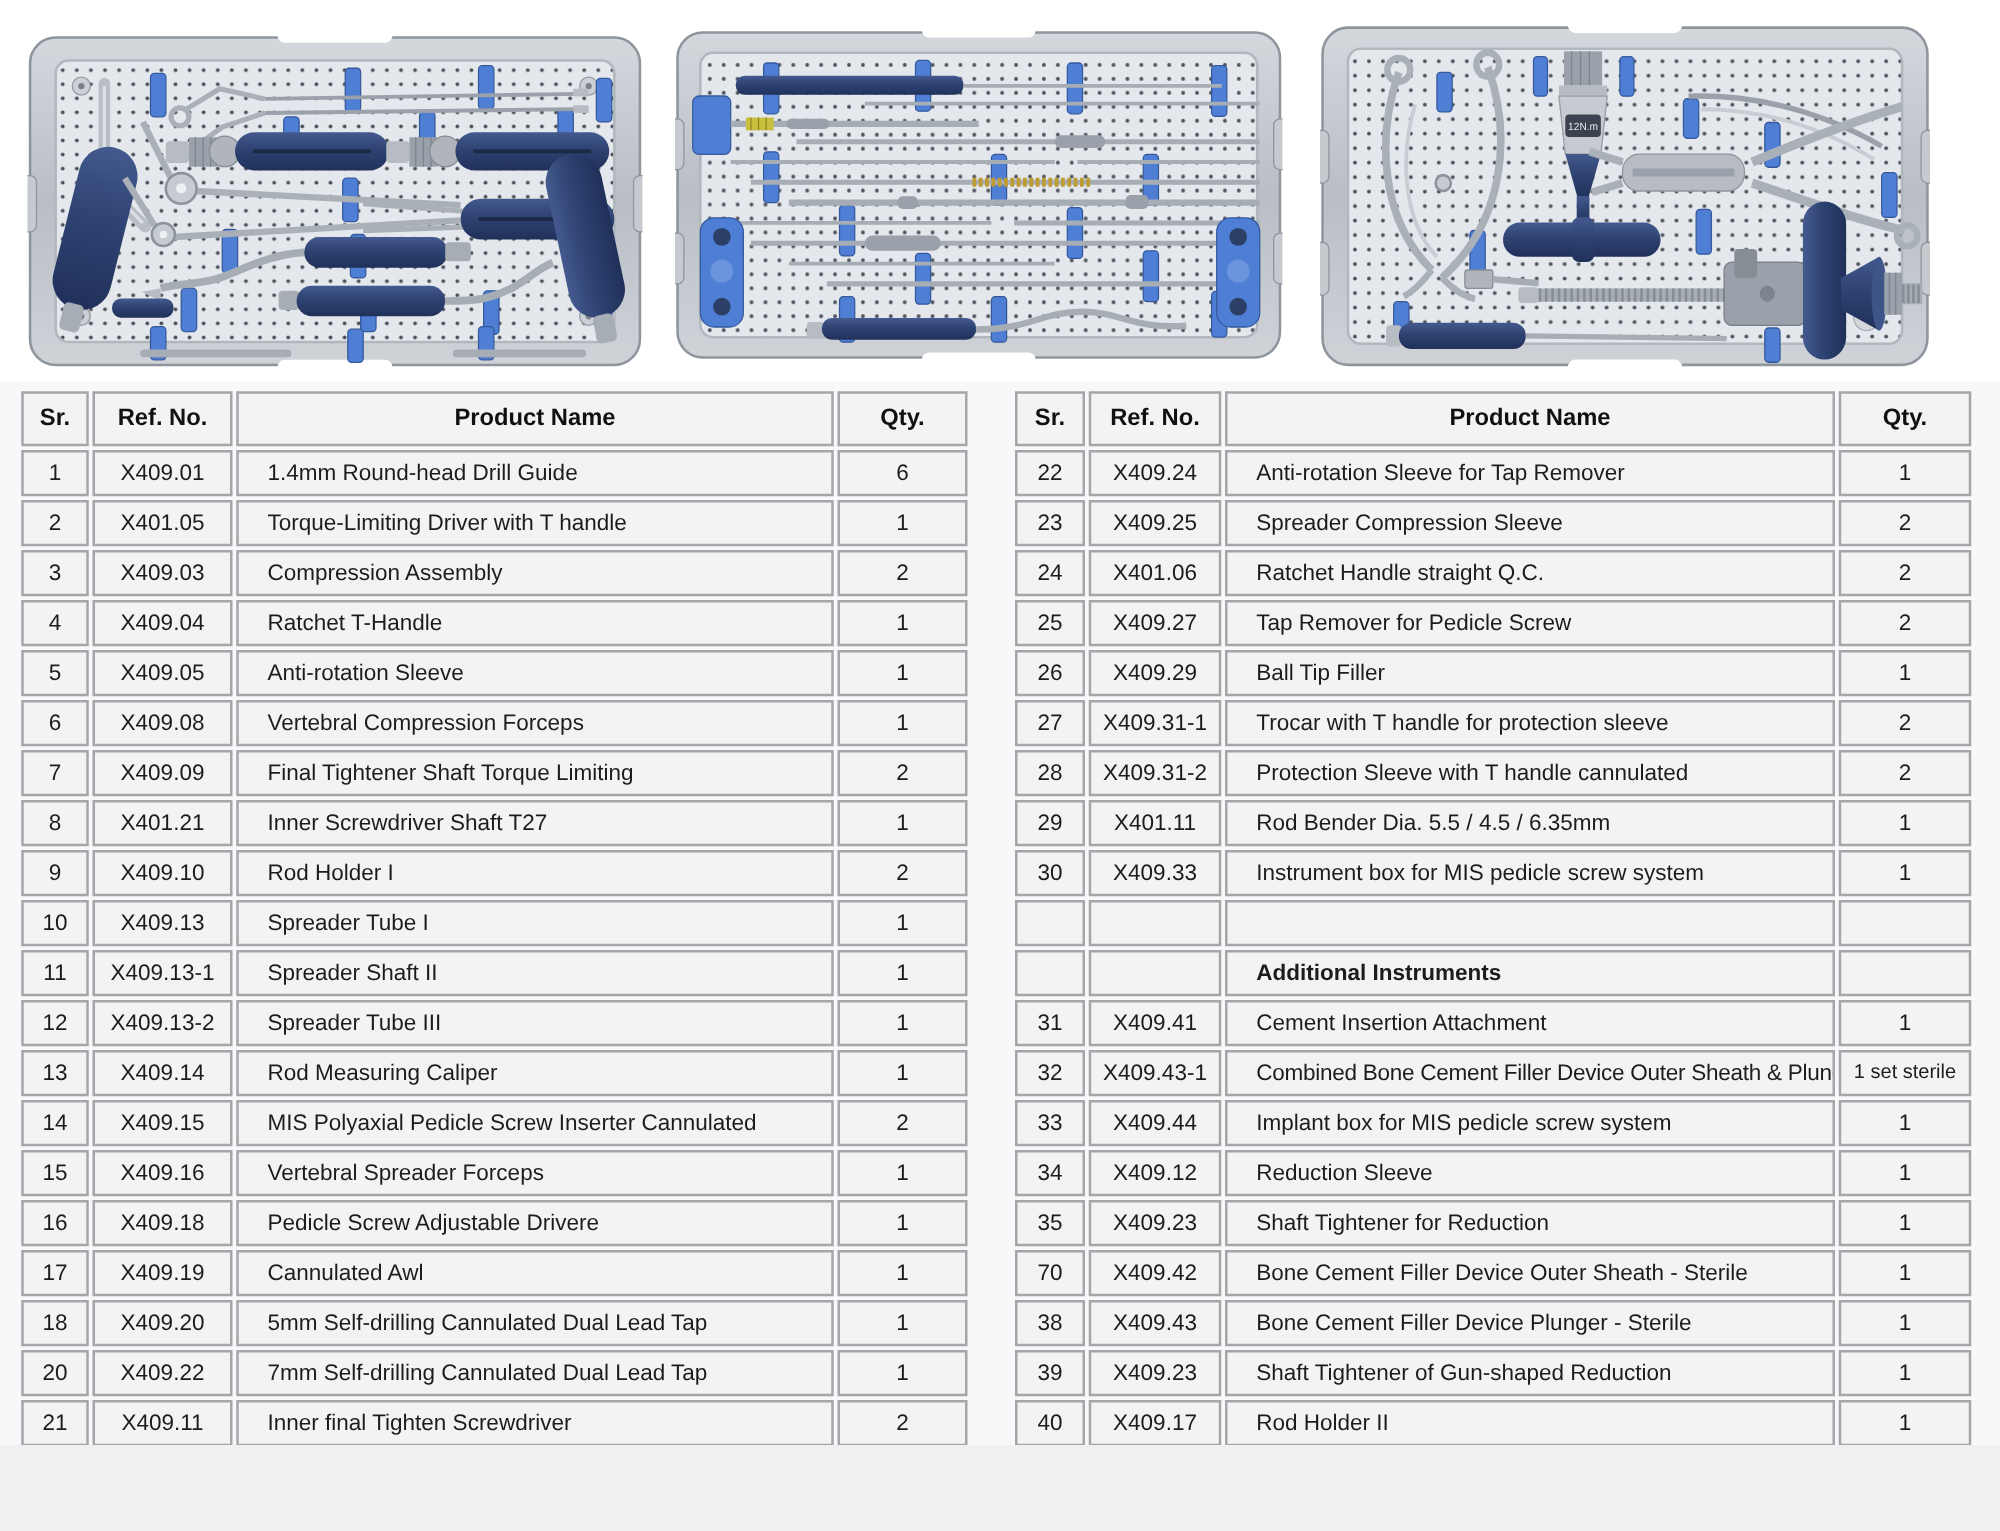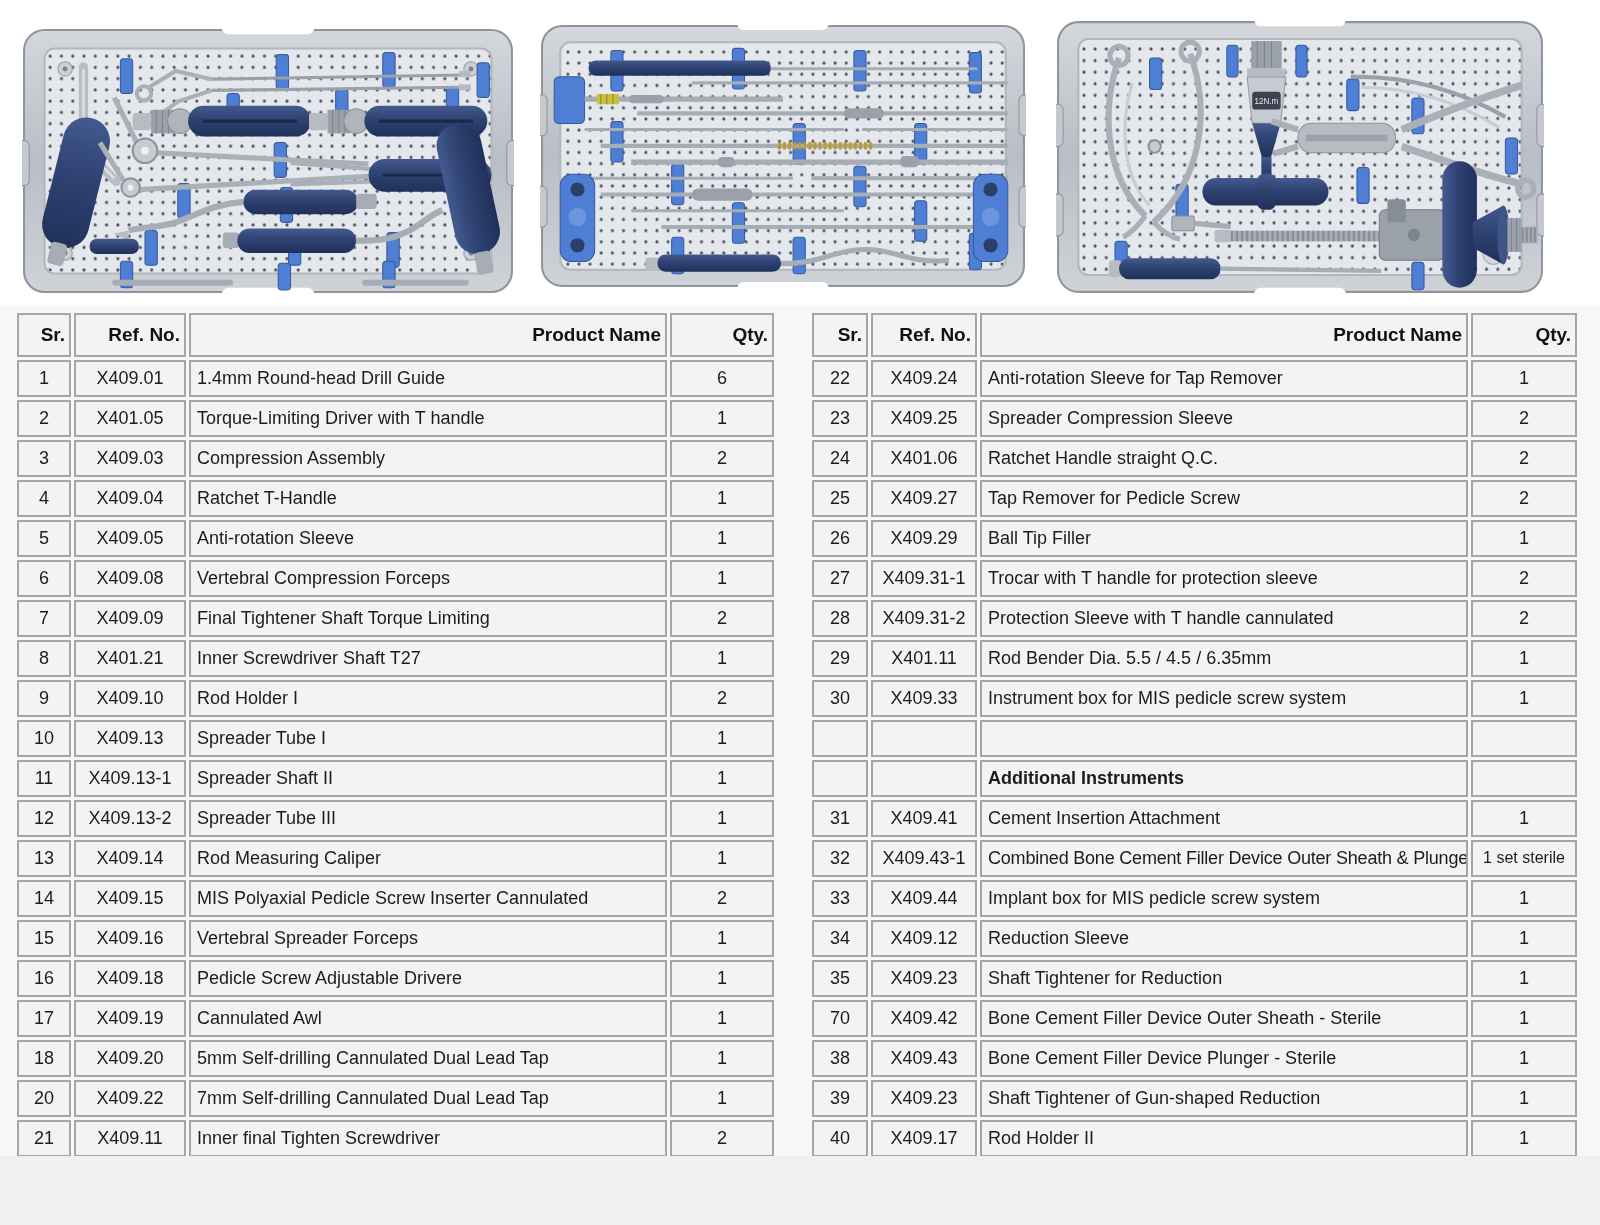--- a/index.html
+++ b/index.html
@@ -13,23 +13,23 @@
 
   .inv-table{
     position:absolute;border-collapse:separate;border-spacing:3px;
     table-layout:fixed;background:transparent;
   }
   .inv-table td,.inv-table th{
     border:2px solid #a4a6a9;background:#f3f3f4;color:#1c1c1c;
     font-size:18px;line-height:1.05;text-align:center;vertical-align:middle;
     padding:0 4px;overflow:hidden;white-space:nowrap;
   }
-  .inv-table th{font-weight:bold;font-size:19px;height:40px;color:#111;text-align:right;}
+  .inv-table th{font-weight:bold;font-size:19px;height:40px;color:#111;}
   .inv-table td{height:33px;}
-  .inv-table td.name{text-align:left;padding-left:6px;}
+  .inv-table td.name{text-align:left;padding-left:23px;}
   .inv-table td.name.section{font-weight:bold;}
   .inv-table td.name.small{font-size:18px;letter-spacing:-0.2px;text-align:center;}
   .inv-table td.qtysmall{font-size:16px;margin-left:20px;}
 </style>
 </head>
 <body>
 
 <div class="canvas">
 
   <svg width="0" height="0" style="position:absolute" aria-hidden="true">

